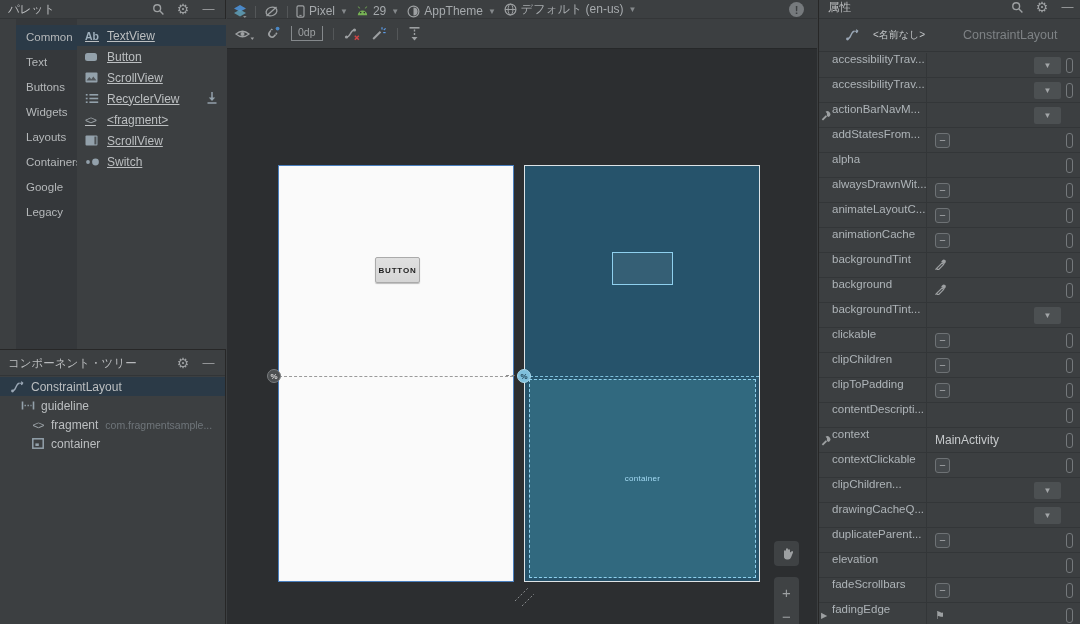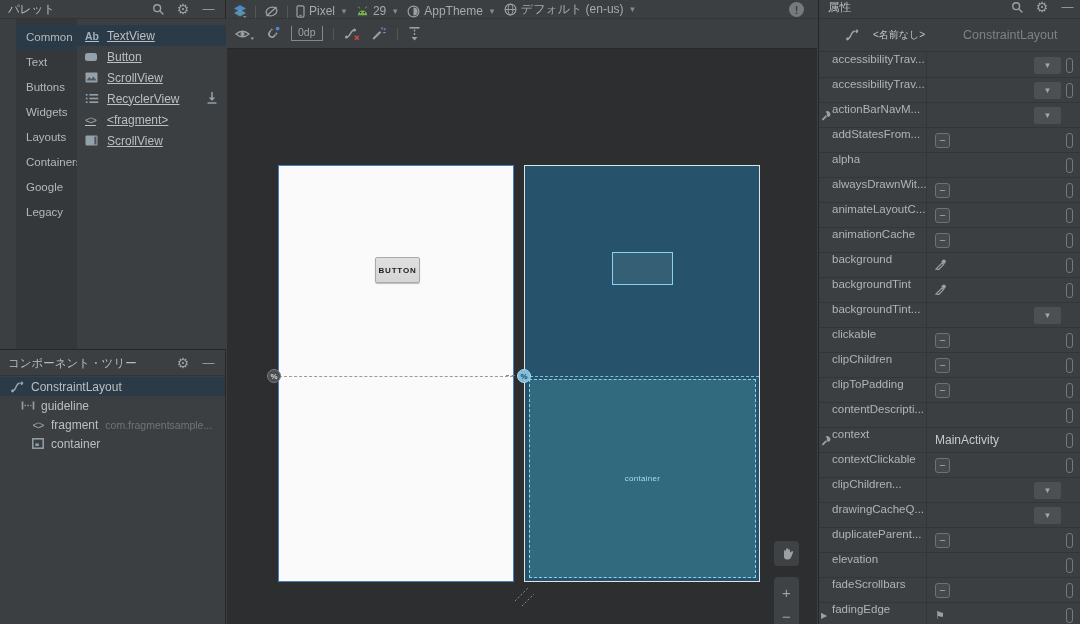--- a/index.html
+++ b/index.html
@@ -168,20 +168,29 @@
           </div>
           <div class="pal-item">
             <span class="pi">
               <svg width="13" height="11" viewBox="0 0 13 11">
                 <rect x="0.5" y="0.5" width="12" height="10" rx="1" fill="#93a1ab"></rect>
                 <rect x="9.4" y="1.6" width="2" height="7.8" fill="#3c3f41" opacity=".8"></rect>
               </svg>
             </span>
             <span class="pil">ScrollView</span>
           </div>
+          <div class="pal-item">
+            <span class="pi">
+              <svg width="15" height="10" viewBox="0 0 15 10">
+                <circle cx="3" cy="5" r="1.9" fill="#93a1ab"></circle>
+                <circle cx="10.5" cy="5" r="3.4" fill="#93a1ab"></circle>
+              </svg>
+            </span>
+            <span class="pil">Switch</span>
+          </div>
         </div>
     </div>
     <div class="tree-header">
       <span class="p-title">コンポーネント・ツリー</span>
       <span class="hdr-icons">
         <span class="hicon gear-glyph">⚙</span>
         <span class="hicon min-glyph">—</span>
       </span>
     </div>
     <div class="tree-body" id="tree-body">
@@ -458,34 +467,34 @@
           <div class="attr-name-cell">
             <span class="attr-name">animationCache</span>
           </div>
           <div class="attr-value-cell">
             <span class="cbx">−</span>
             <span class="flagpill"></span>
           </div>
         </div>
         <div class="attr-row">
           <div class="attr-name-cell">
-            <span class="attr-name">background</span>
+            <span class="attr-name">backgroundTint</span>
           </div>
           <div class="attr-value-cell">
             <span class="clr"><svg width="13" height="13" viewBox="0 0 13 13">
                 <path d="M1.6,11.4 l5.4,-5.4 1.6,1.6 -5.4,5.4 z" fill="none" stroke="#9da0a2" stroke-width="1.2"></path>
                 <path d="M7.6,3 a2,2 0 0 1 2.8,2.8 l-1.4,1.4 -2.8,-2.8 z" fill="#9da0a2"></path>
                 <line x1="1.6" y1="11.4" x2="0.6" y2="12.8" stroke="#9da0a2" stroke-width="1.2"></line>
               </svg></span>
             <span class="flagpill"></span>
           </div>
         </div>
         <div class="attr-row">
           <div class="attr-name-cell">
-            <span class="attr-name">backgroundTint</span>
+            <span class="attr-name">background</span>
           </div>
           <div class="attr-value-cell">
             <span class="clr"><svg width="13" height="13" viewBox="0 0 13 13">
                 <path d="M1.6,11.4 l5.4,-5.4 1.6,1.6 -5.4,5.4 z" fill="none" stroke="#9da0a2" stroke-width="1.2"></path>
                 <path d="M7.6,3 a2,2 0 0 1 2.8,2.8 l-1.4,1.4 -2.8,-2.8 z" fill="#9da0a2"></path>
                 <line x1="1.6" y1="11.4" x2="0.6" y2="12.8" stroke="#9da0a2" stroke-width="1.2"></line>
               </svg></span>
             <span class="flagpill"></span>
           </div>
         </div>

